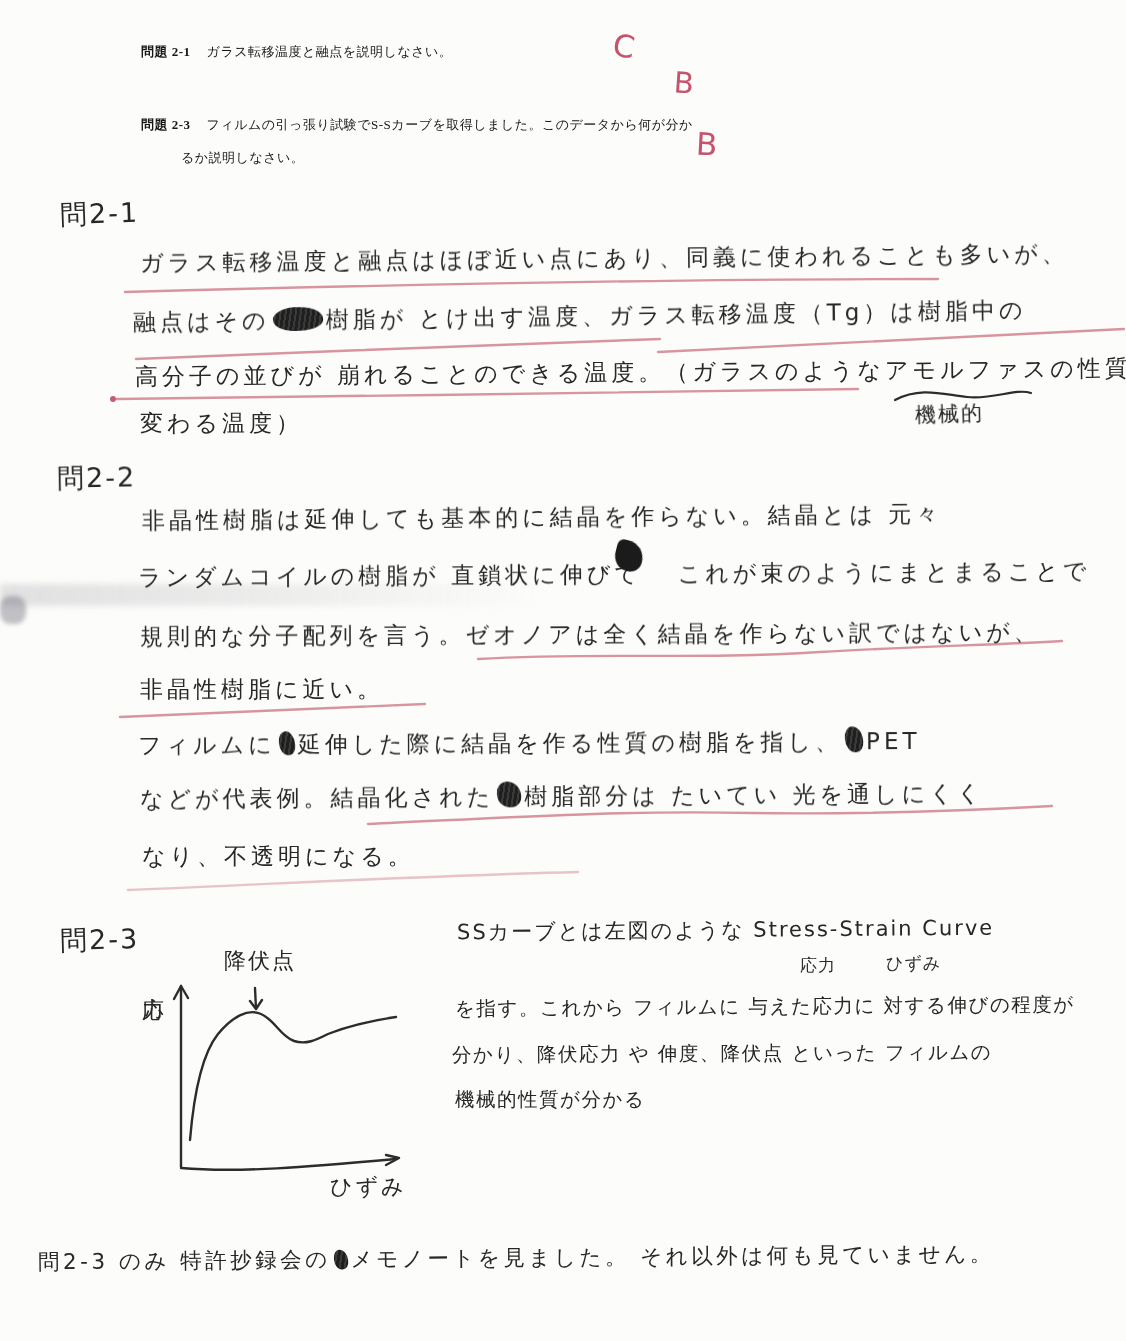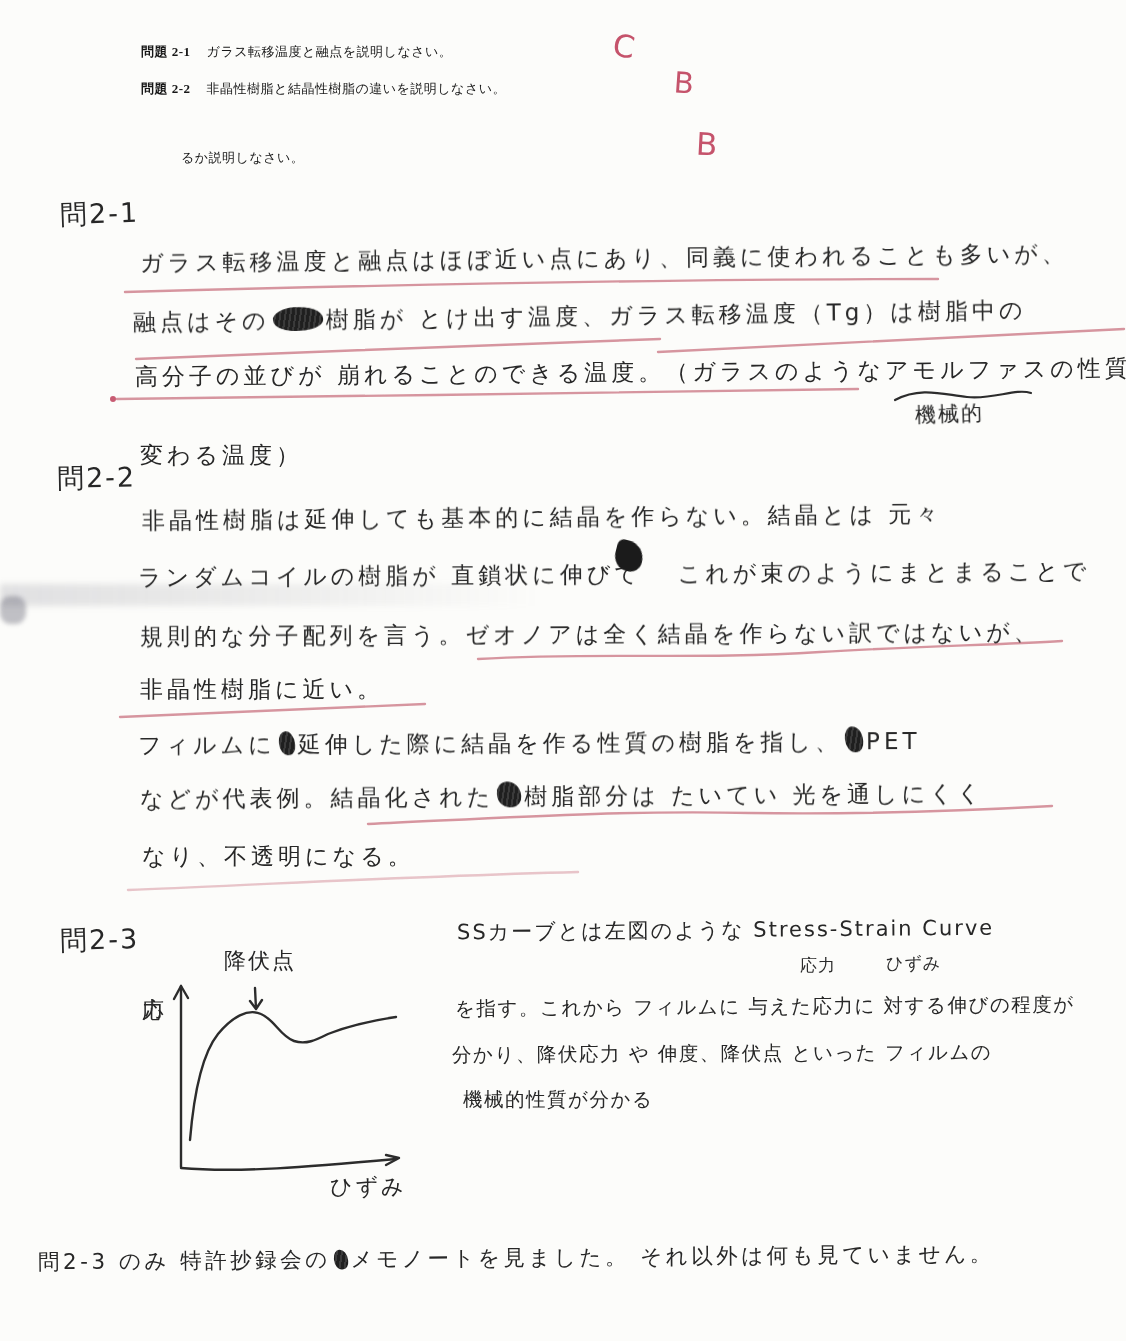--- a/index.html
+++ b/index.html
@@ -64,38 +64,38 @@
       <path d="M478,659 C 600,652 700,660 820,652 C 920,646 1000,645 1062,641"></path>
       <path d="M120,717 C 230,713 330,709 425,704"></path>
       <path d="M368,824 C 500,818 620,810 750,813 C 880,815 980,810 1052,806"></path>
       <path d="M128,890 C 250,885 420,876 578,872" opacity="0.55"></path>
     </g>
   </svg>
 
   <div class="pl" style="left:141px;top:43px;">
     <span class="qlabel">問題 2-1</span><span>ガラス転移温度と融点を説明しなさい。</span>
   </div>
-  <div class="pl" style="left:141px;top:80px;">
-    <span class="qlabel">問題 2-2</span><span>非晶性樹脂と結晶性樹脂の違いを説明しなさい。</span>
+  <div class="pl" style="left:141px;top:116px;">
+    <span class="qlabel">問題 2-3</span><span>フィルムの引っ張り試験でS-Sカーブを取得しました。このデータから何が分か</span>
   </div>
   <div class="pl" style="left:141px;top:149px;margin-left:40px;">
     <span>るか説明しなさい。</span>
   </div>
 
   <div class="grade" style="left:613px;top:28px;font-size:31px;transform:rotate(9deg);">C</div>
   <div class="grade" style="left:674px;top:66px;font-size:29px;transform:rotate(4deg);">B</div>
   <div class="grade" style="left:696px;top:126px;font-size:31px;transform:rotate(3deg);">B</div>
 
   <div class="hw hw-h" style="left:60px;top:196px;transform:rotate(-2deg);">問2-1</div>
   <div class="hw hl" style="left:140px;top:243px;transform:rotate(-0.6deg);">ガラス転移温度と融点はほぼ近い点にあり、同義に使われることも多いが、</div>
   <div class="hw hl" style="left:133px;top:301px;transform:rotate(-0.8deg);">
     <span>融点はその</span><span class="scrib" style="width:50px;height:24px;"></span><span>樹脂が とけ出す温度、ガラス転移温度（Tg）は樹脂中の</span>
   </div>
   <div class="hw hl" style="left:135px;top:357px;transform:rotate(-0.5deg);">高分子の並びが 崩れることのできる温度。（ガラスのようなアモルファスの性質が</div>
-  <div class="hw hl" style="left:140px;top:408px;margin-top:32px;">変わる温度）</div>
+  <div class="hw hl" style="left:140px;top:408px;">変わる温度）</div>
 
   <svg style="left:893px;top:380px;" width="142" height="24" viewBox="0 0 142 24">
     <path d="M2,20 C 28,6 52,15 74,17 C 100,20 122,8 138,13" fill="none" stroke="#2c2c2c" stroke-width="2.2" stroke-linecap="round"></path>
   </svg>
   <div class="hw" style="left:915px;top:400px;font-size:21px;letter-spacing:2px;transform:rotate(-2deg);">機械的</div>
 
   <div class="hw hw-h" style="left:57px;top:460px;transform:rotate(-1deg);">問2-2</div>
   <div class="hw hl" style="left:142px;top:502px;transform:rotate(-0.5deg);">非晶性樹脂は延伸しても基本的に結晶を作らない。結晶とは 元々</div>
   <div class="hw hl" style="left:138px;top:559px;transform:rotate(-0.4deg);">
     <span>ランダムコイルの樹脂が 直鎖状に伸びて</span><span style="display:inline-block;width:36px;"></span><span>これが束のようにまとまることで</span>
@@ -125,19 +125,19 @@
   </svg>
   <div class="hw" style="left:224px;top:946px;font-size:22px;letter-spacing:2px;">降伏点</div>
   <div class="hw vert" style="left:138px;top:980px;font-size:22px;">応力</div>
   <div class="hw" style="left:330px;top:1172px;font-size:22px;letter-spacing:3px;">ひずみ</div>
 
   <div class="hw" style="left:457px;top:916px;font-size:21px;letter-spacing:2px;transform:rotate(-0.5deg);">SSカーブとは左図のような Stress-Strain Curve</div>
   <div class="hw ruby" style="left:800px;top:954px;">応力</div>
   <div class="hw ruby" style="left:886px;top:952px;">ひずみ</div>
   <div class="hw hs" style="left:455px;top:993px;transform:rotate(-0.4deg);">を指す。これから フィルムに 与えた応力に 対する伸びの程度が</div>
   <div class="hw hs" style="left:452px;top:1040px;transform:rotate(-0.3deg);">分かり、降伏応力 や 伸度、降伏点 といった フィルムの</div>
-  <div class="hw hs" style="left:455px;top:1086px;margin-left:8px;">機械的性質が分かる</div>
+  <div class="hw hs" style="left:455px;top:1086px;">機械的性質が分かる</div>
 
   <div class="hw" style="left:38px;top:1243px;font-size:21.5px;letter-spacing:3.5px;transform:rotate(-0.5deg);">
     <span>問2-3 のみ 特許抄録会の</span><span class="scrib" style="width:14px;height:20px;"></span><span>メモノートを見ました。 それ以外は何も見ていません。</span>
   </div>
 
 </div>
 
 </body></html>

